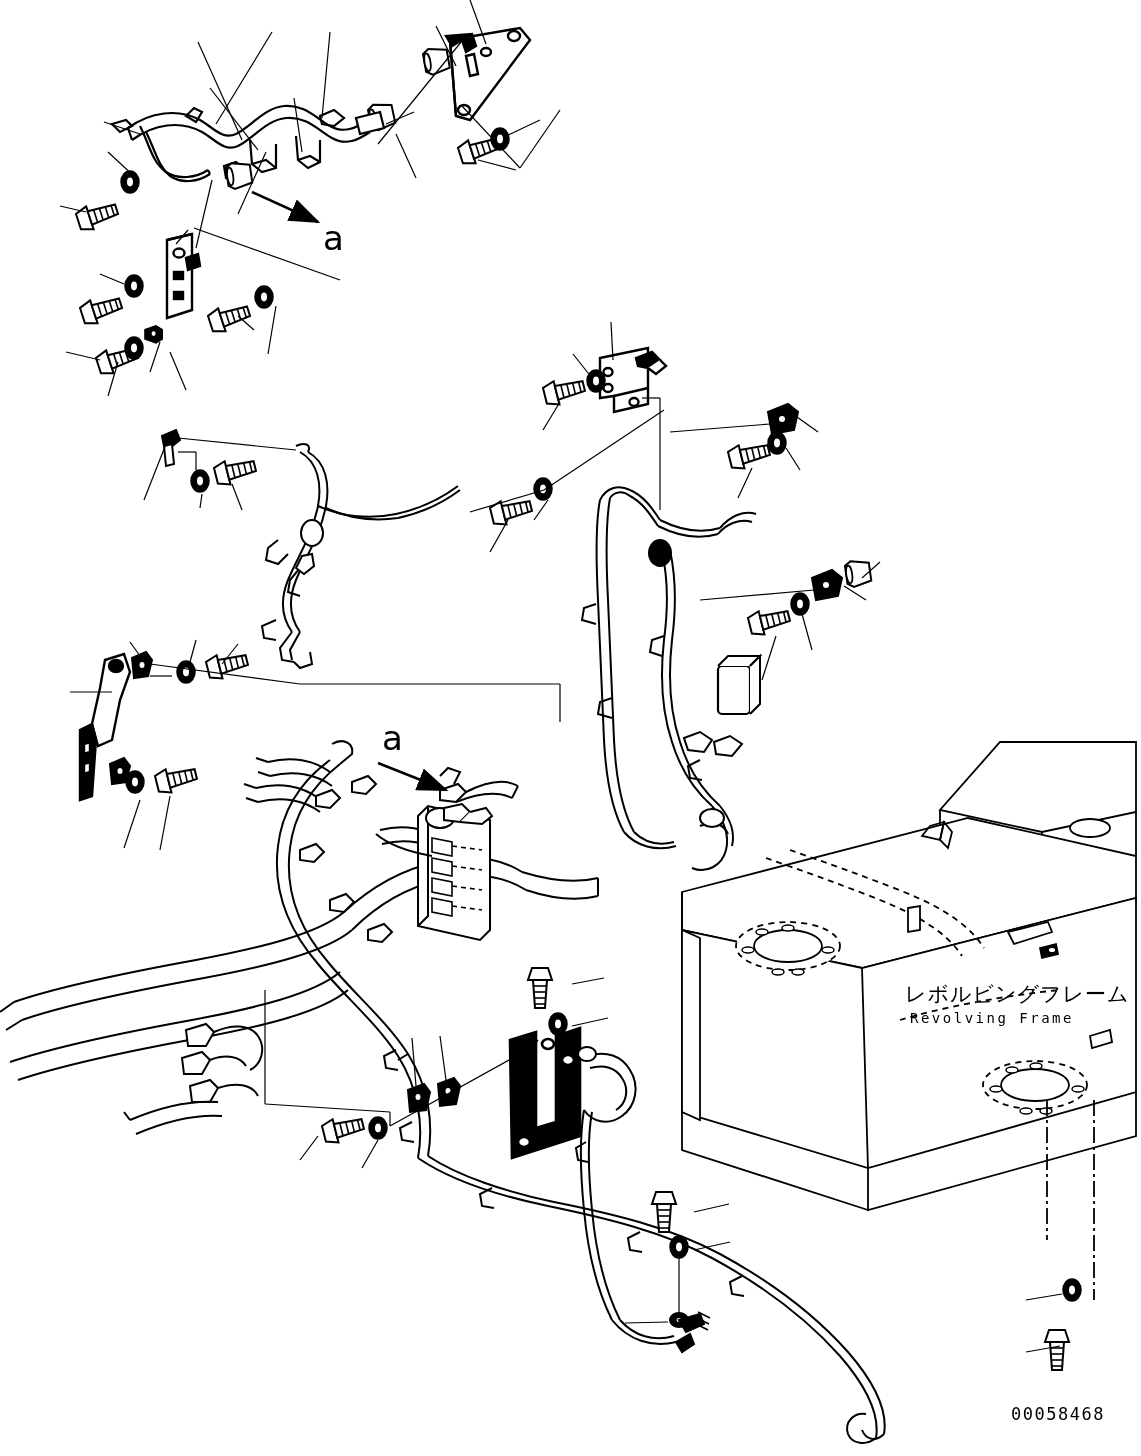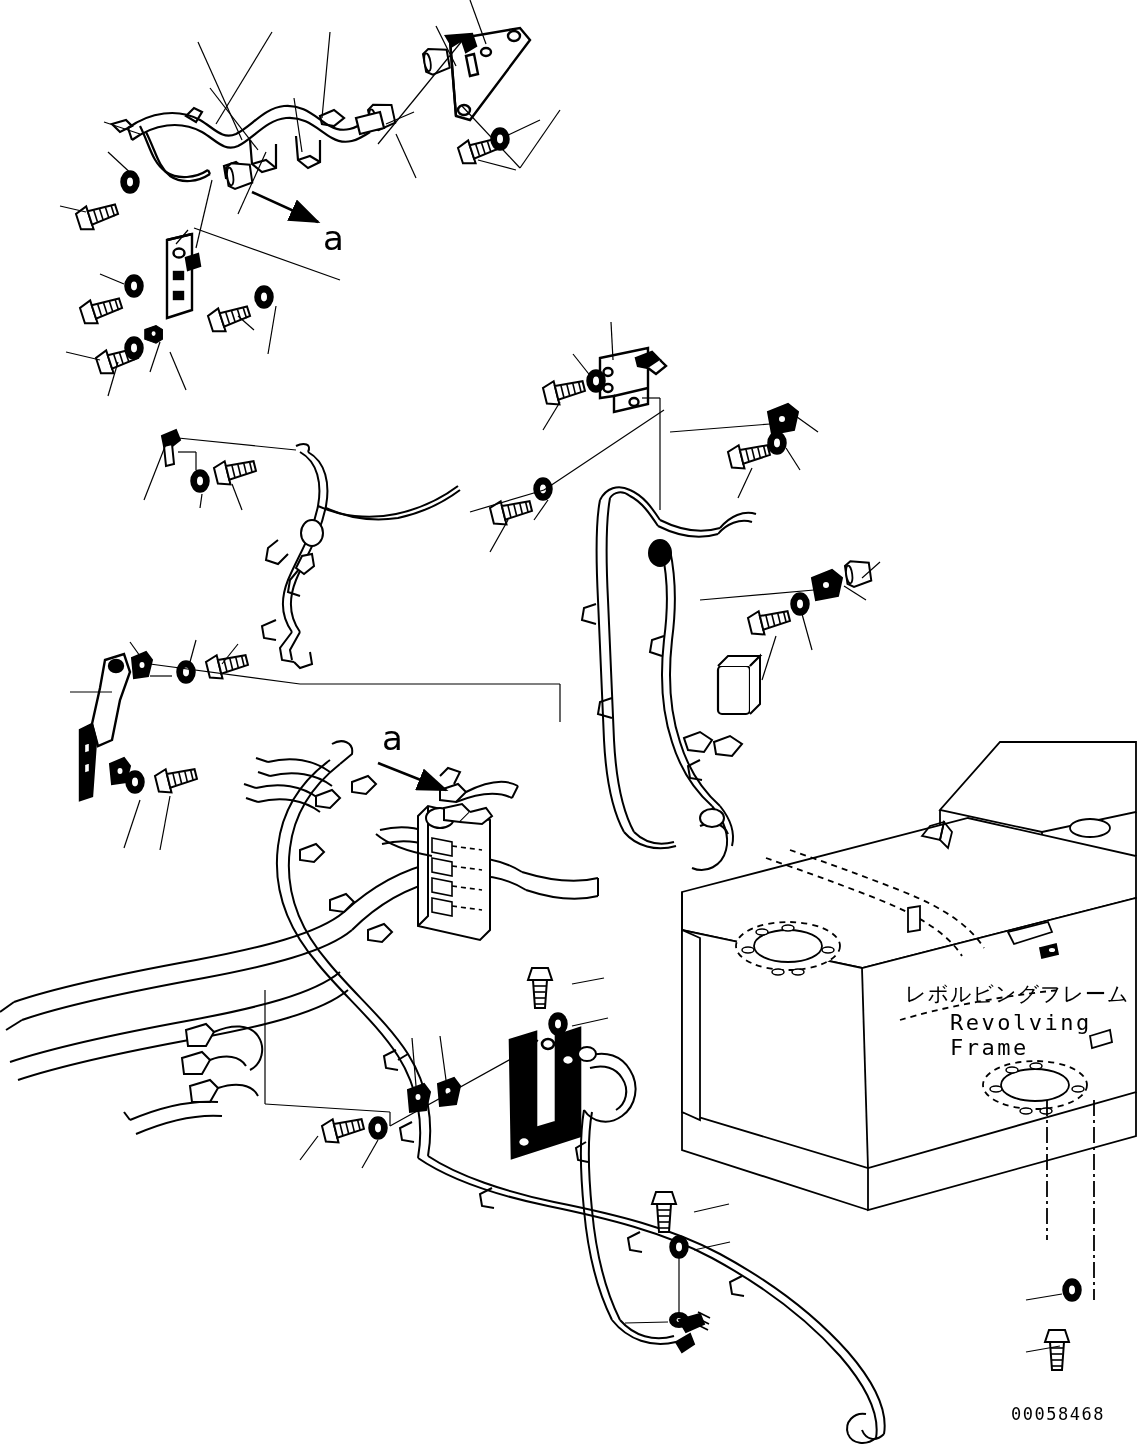--- a/index.html
+++ b/index.html
@@ -3,21 +3,21 @@
 <meta charset="utf-8">
 <style>
   html,body{margin:0;padding:0;background:#ffffff;}
   body{font-family:"DejaVu Sans Mono", monospace;}
   #page{position:relative;width:1141px;height:1456px;background:#ffffff;overflow:hidden;}
   #canvas{position:absolute;left:0;top:0;width:1141px;height:1456px;}
   .lbl{position:absolute;color:#000;user-select:none;}
   #label-a1{left:323px;top:218px;font-size:34px;font-family:"DejaVu Sans", sans-serif;}
   #label-a2{left:382px;top:718px;font-size:34px;font-family:"DejaVu Sans", sans-serif;}
   #frame-jp{left:905px;top:980px;font-size:21px;letter-spacing:1px;font-family:"DejaVu Sans", sans-serif;}
-  #frame-en{left:950px;top:1010px;font-size:22px;letter-spacing:2.5px;font-family:"DejaVu Sans Mono", monospace;}
+  #frame-en{left:910px;top:1010px;font-size:14px;letter-spacing:2.5px;font-family:"DejaVu Sans Mono", monospace;}
   #partno{left:1011px;top:1404px;font-size:17px;letter-spacing:1.5px;font-family:"DejaVu Sans Mono", monospace;}
 </style>
 </head>
 <body>
 
 <div id="page">
 
   <svg id="canvas" viewBox="0 0 1141 1456">
     <defs>
       <marker id="arrowhead" markerWidth="12" markerHeight="9" refX="11" refY="4.5" orient="auto">

